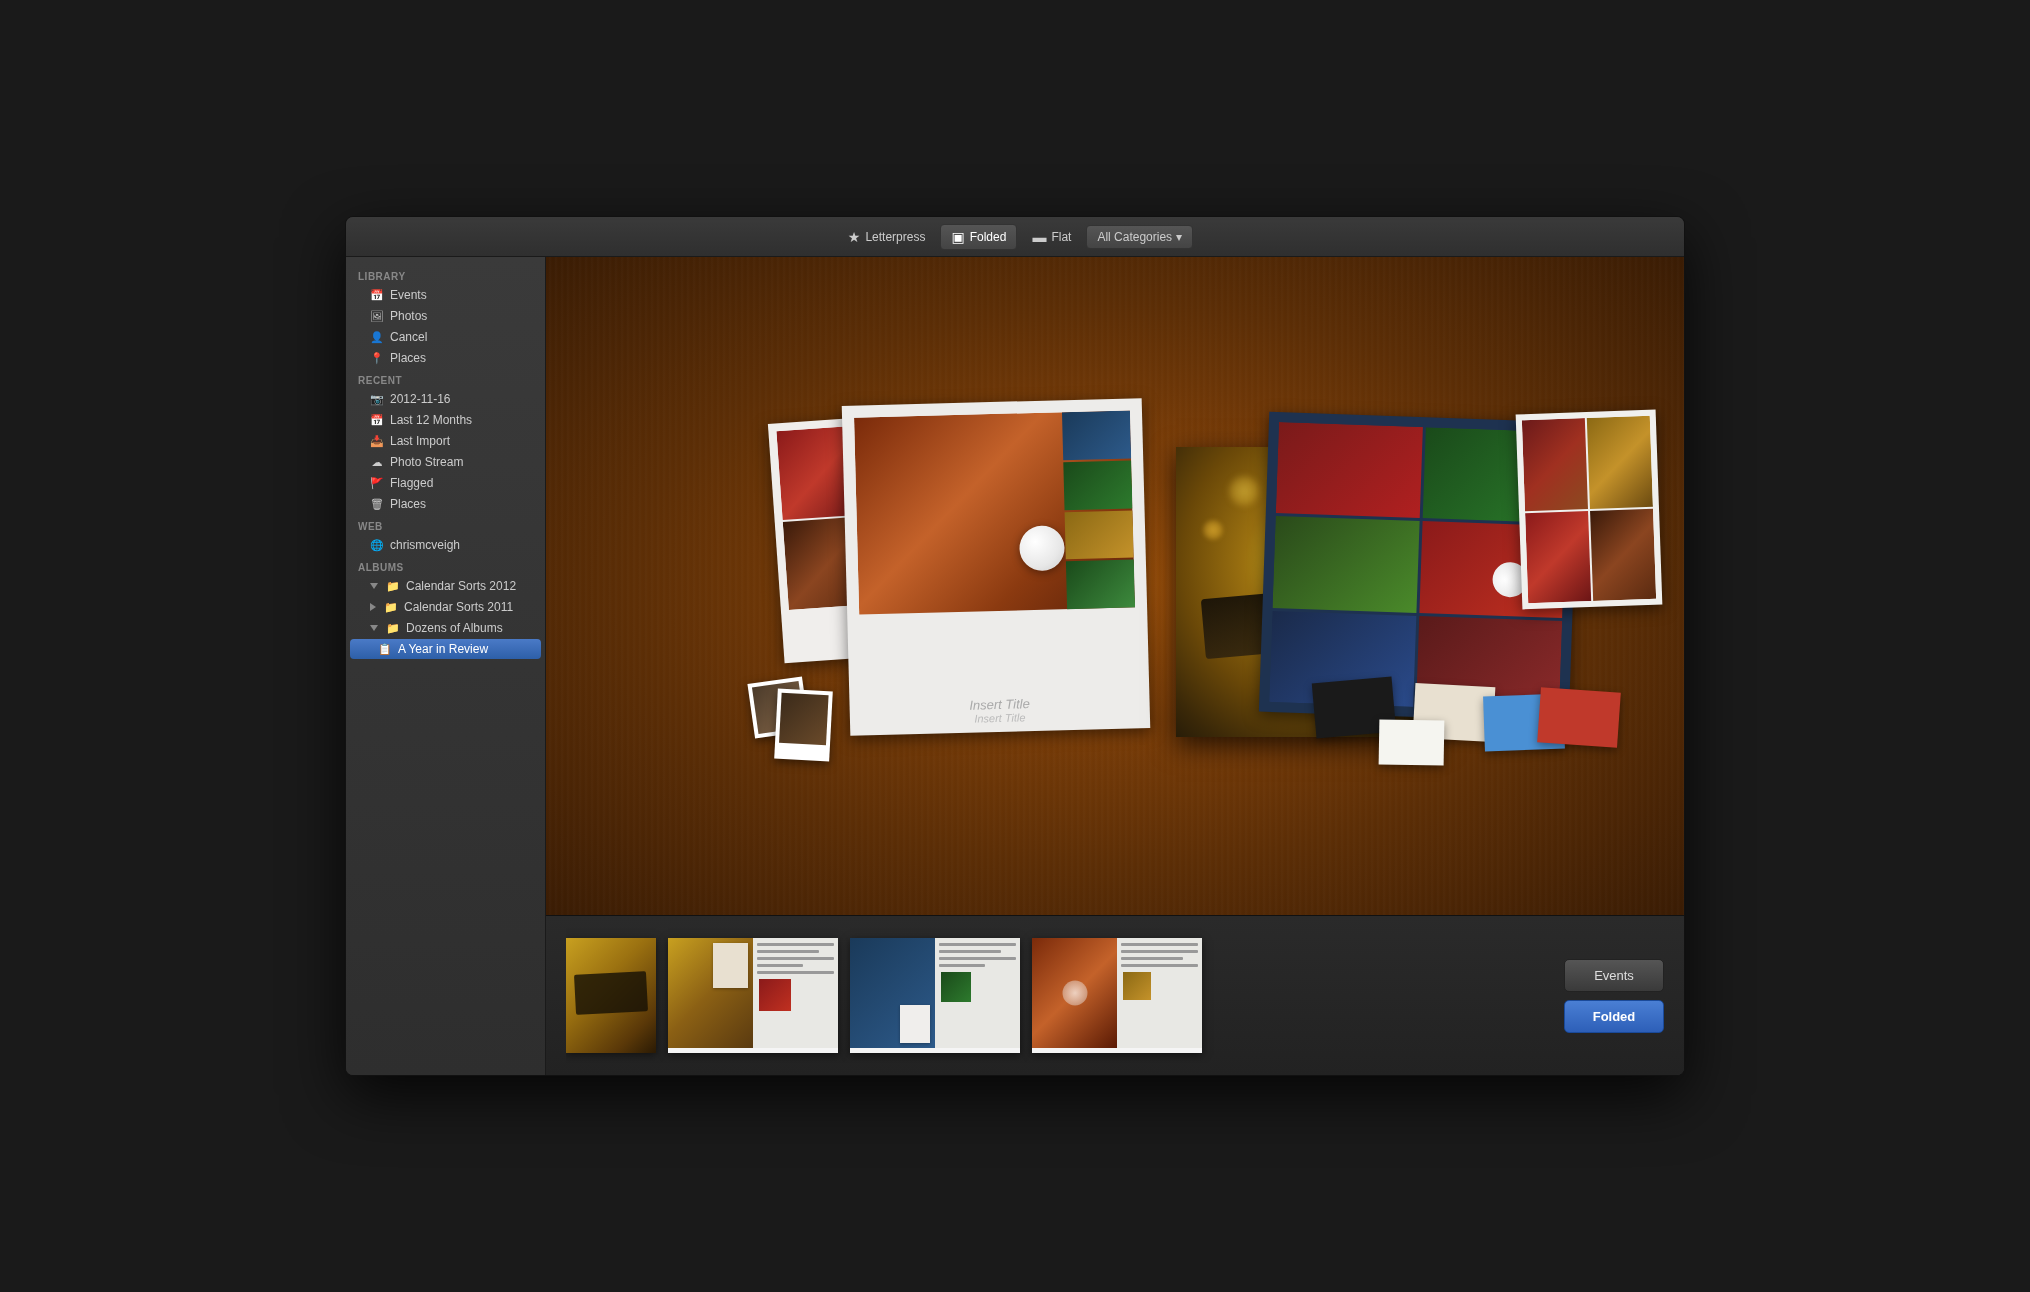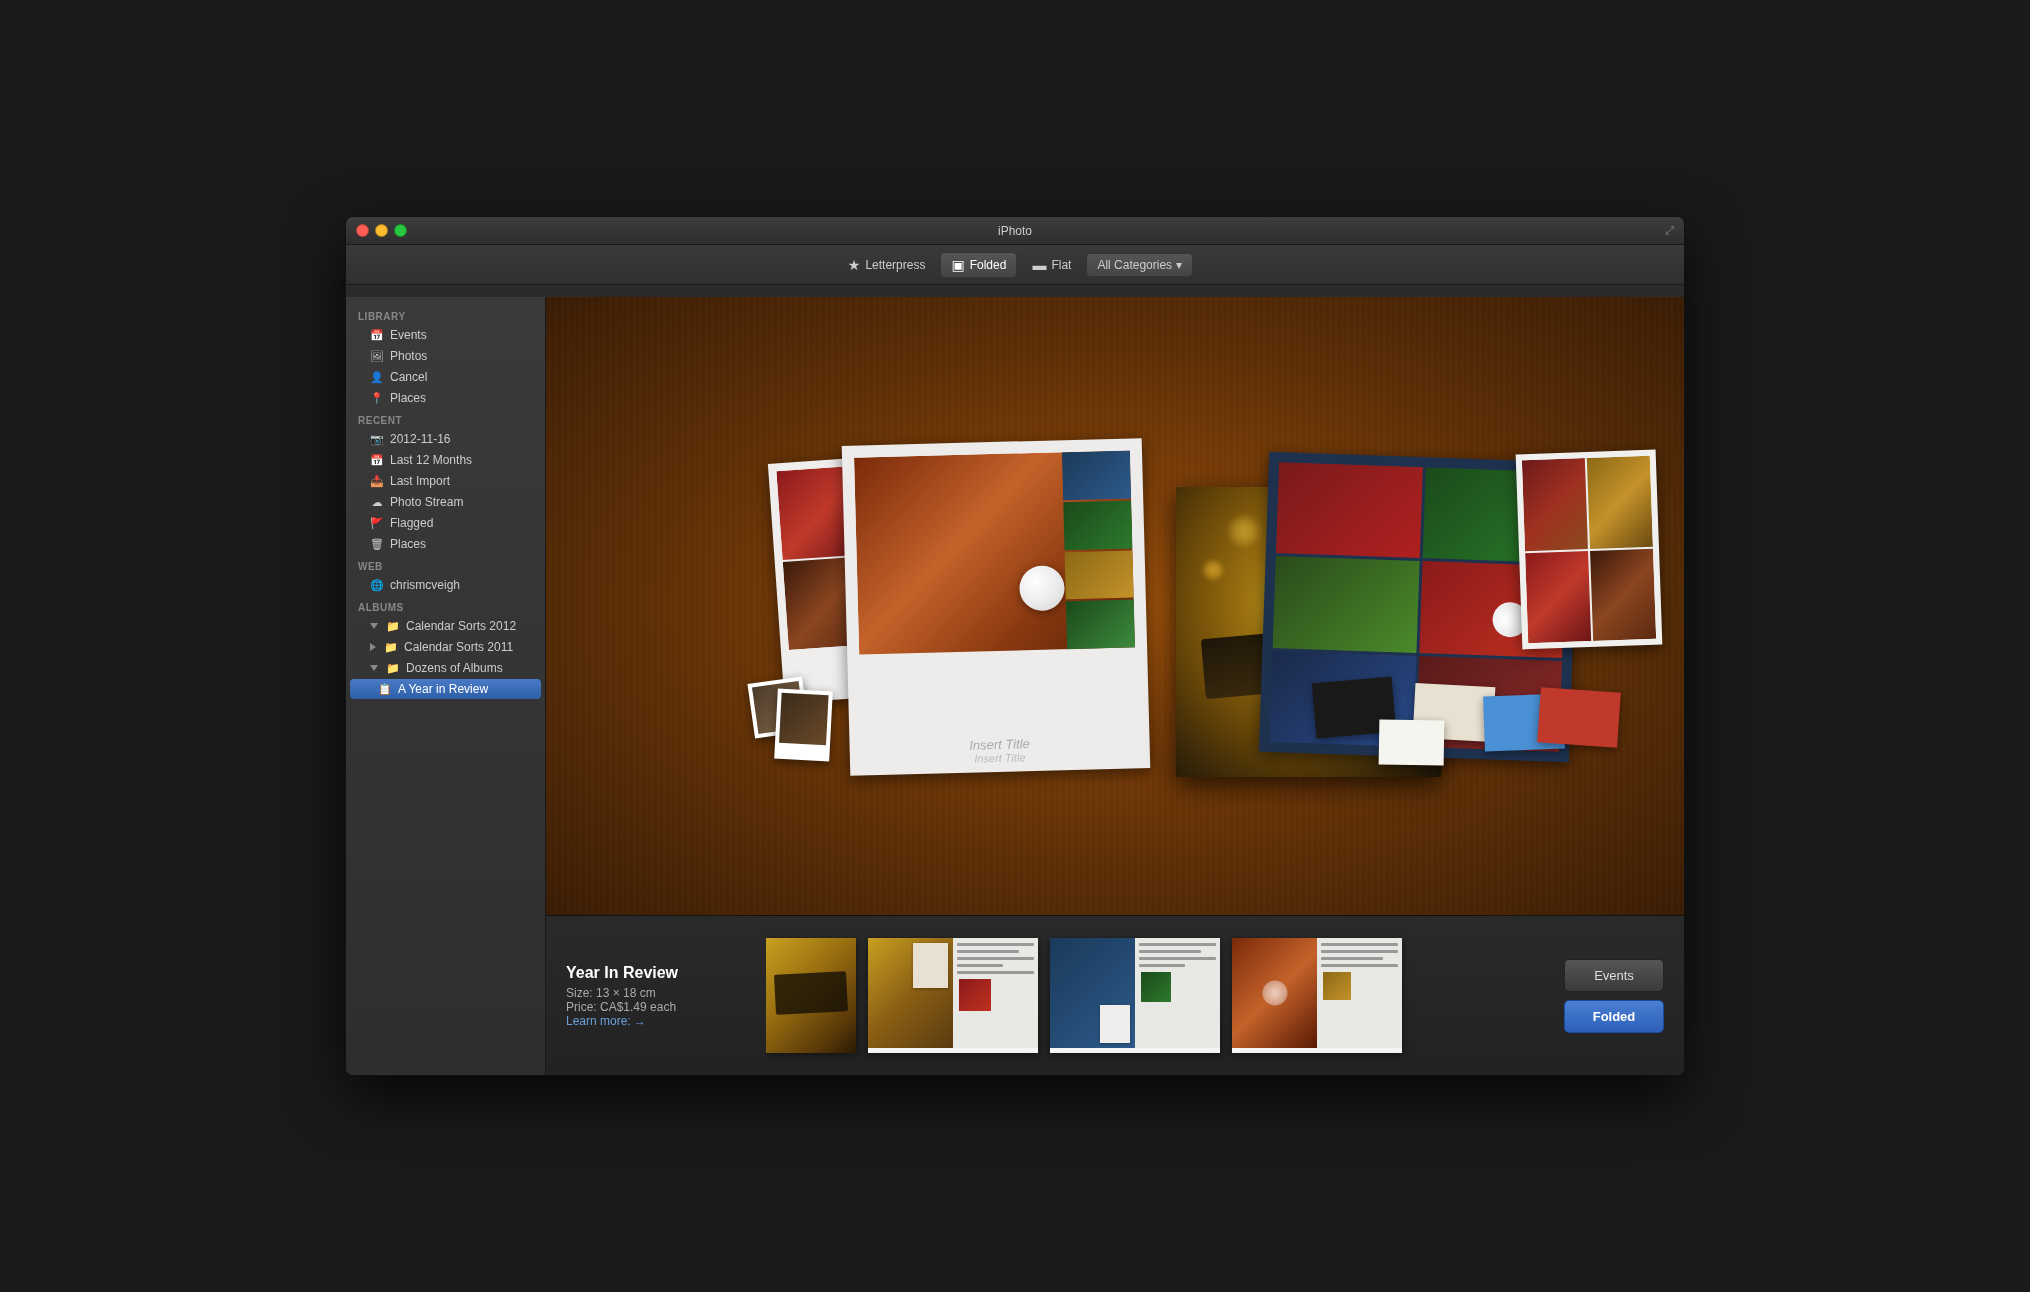--- a/index.html
+++ b/index.html
@@ -104,21 +104,20 @@
       font-size: 12px;
       color: #ccc;
       cursor: pointer;
     }
 
     
     .main-content {
       display: flex;
       flex: 1;
       overflow: hidden;
-      margin-top: 12px;
     }
 
     
     .sidebar {
       width: 200px;
       background: linear-gradient(to bottom, #3a3a3a, #2e2e2e);
       border-right: 1px solid #1a1a1a;
       flex-shrink: 0;
       overflow-y: auto;
       padding-top: 8px;
@@ -355,29 +354,20 @@
     .p3 { background: linear-gradient(135deg, #3a1a0a 0%, #8b4520 50%, #5a2a10 100%); }
     .p4 { background: linear-gradient(135deg, #1a4a1a 0%, #2d7a2d 50%, #0a2a0a 100%); }
     .p5 { background: linear-gradient(135deg, #6b1a1a 0%, #a03020 50%, #8b4a20 100%); }
     .p6 { background: linear-gradient(135deg, #8b6914 0%, #c4922a 50%, #6b4a10 100%); }
   </style>
 </head>
 <body>
 
 <div class="window">
 
-  <div class="titlebar">
-    <div class="titlebar-buttons">
-      <div class="tb-btn tb-close"></div>
-      <div class="tb-btn tb-min"></div>
-      <div class="tb-btn tb-max"></div>
-    </div>
-    <span class="titlebar-title">iPhoto</span>
-    <span class="titlebar-resize">⤢</span>
-  </div>
 
   <div class="toolbar">
     <div class="toolbar-btn">
       <span class="toolbar-icon">★</span>
       <span>Letterpress</span>
     </div>
     <div class="toolbar-btn active">
       <span class="toolbar-icon">▣</span>
       <span>Folded</span>
     </div>
@@ -541,29 +531,20 @@
         <div class="small-frame" style="left:205px;bottom:180px;width:55px;height:55px;transform:rotate(-8deg);">
           <div style="width:100%;height:100%;background:linear-gradient(135deg,#4a3a2a,#8a6a4a);"></div>
         </div>
         <div class="small-frame" style="left:230px;bottom:155px;width:55px;height:70px;transform:rotate(3deg);">
           <div style="width:100%;height:80%;background:linear-gradient(135deg,#3a2a1a,#6a4a2a);"></div>
         </div>
       </div>
 
       <div class="bottom-panel">
 
-        <div class="book-info">
-          <div class="book-title">Year In Review</div>
-          <div class="book-size">Size: 13 × 18 cm</div>
-          <div class="book-price">Price: CA$1.49 each</div>
-          <div class="book-learn">
-            <span>Learn more:</span>
-            <span>→</span>
-          </div>
-        </div>
 
         <div class="pages-strip">
 
           <div class="page-thumb" style="width:90px;height:115px;">
             <div style="width:100%;height:100%;background:linear-gradient(135deg,#c8a020 0%,#9a7010 40%,#5a3808 80%,#2a1a04 100%);position:relative;">
               <div style="position:absolute;top:30%;left:10%;right:10%;height:40px;background:rgba(20,15,5,0.8);border-radius:2px;transform:rotate(-3deg);"></div>
             </div>
           </div>
 
           <div class="page-thumb" style="width:170px;height:115px;">

